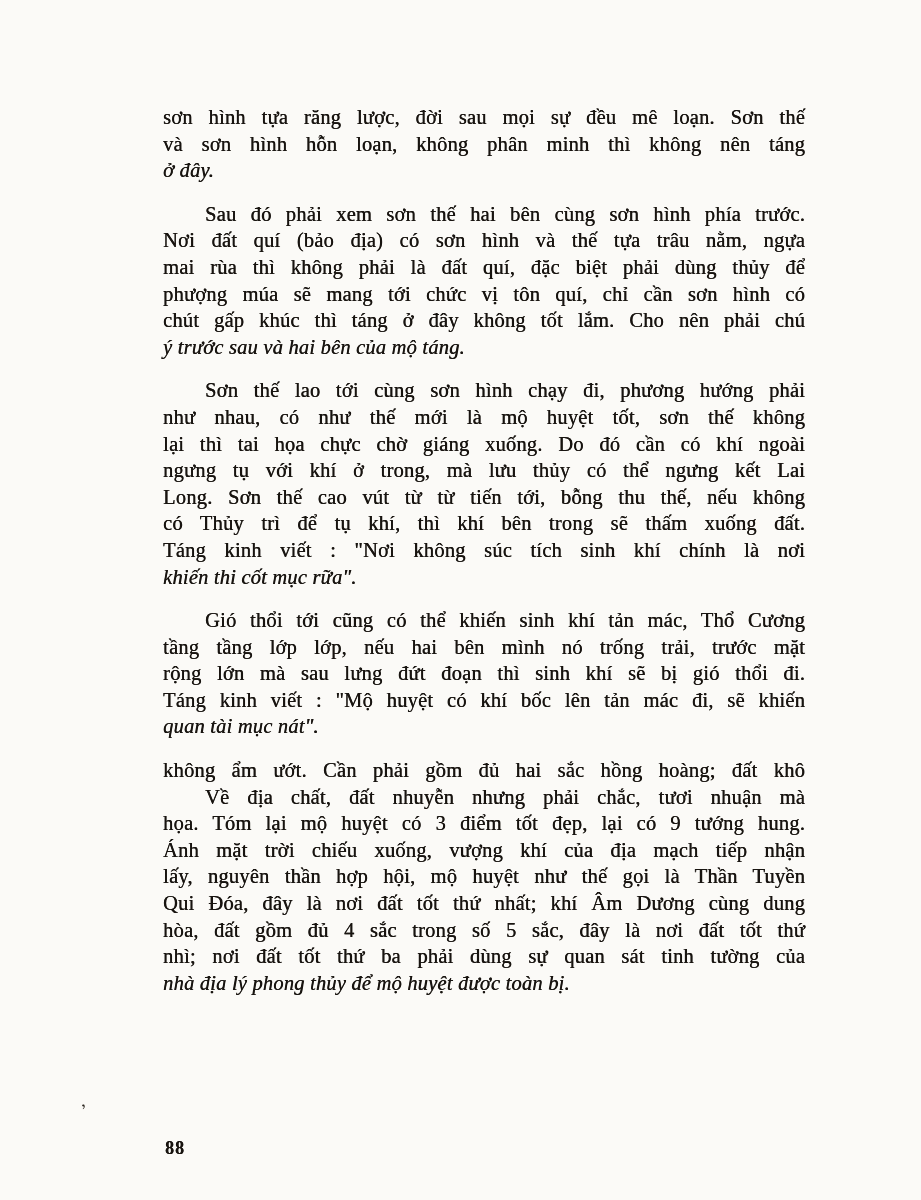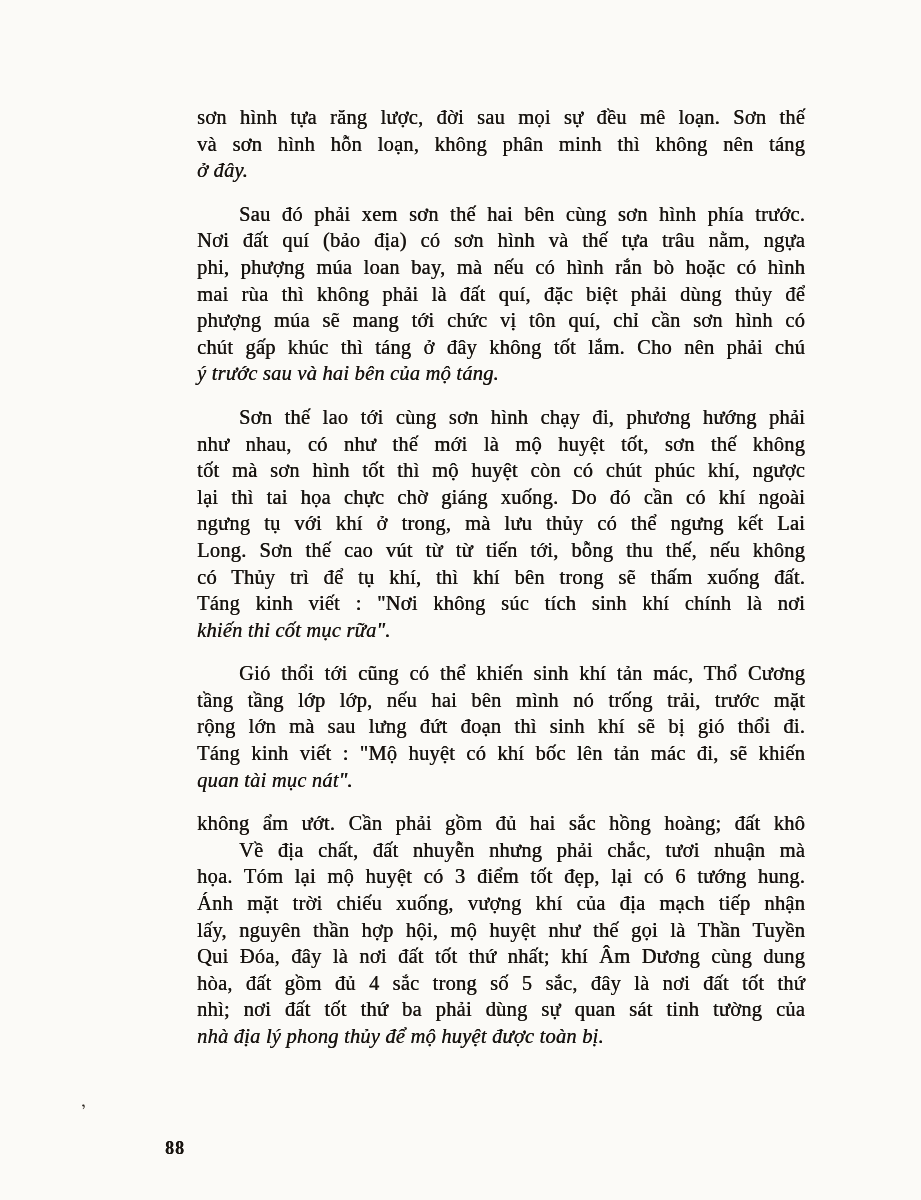--- a/index.html
+++ b/index.html
@@ -31,21 +31,20 @@
   }
   .para {
     margin: 0 0 17px 0;
     padding: 0;
   }
   .line {
     display: block;
     text-align: justify;
     text-align-last: justify;
     white-space: normal;
-    margin-left: 34px;
   }
   .line.last {
     text-align-last: left;
     font-style: italic;
   }
   .line.first-indent {
     text-indent: 42px;
   }
   .page-number {
     position: absolute;
@@ -73,48 +72,46 @@
 
   <main class="text-block" id="text-block">
       <p class="para">
         <span class="line">sơn hình tựa răng lược, đời sau mọi sự đều mê loạn. Sơn thế</span>
         <span class="line">và sơn hình hỗn loạn, không phân minh thì không nên táng</span>
         <span class="line last">ở đây.</span>
       </p>
       <p class="para">
         <span class="line first-indent">Sau đó phải xem sơn thế hai bên cùng sơn hình phía trước.</span>
         <span class="line">Nơi đất quí (bảo địa) có sơn hình và thế tựa trâu nằm, ngựa</span>
-        <span class="line">phi, phượng múa loan bay, mà nếu có hình rắn bò hoặc có hình</span>
         <span class="line">mai rùa thì không phải là đất quí, đặc biệt phải dùng thủy để</span>
         <span class="line">phượng múa sẽ mang tới chức vị tôn quí, chỉ cần sơn hình có</span>
         <span class="line">chút gấp khúc thì táng ở đây không tốt lắm. Cho nên phải chú</span>
         <span class="line last">ý trước sau và hai bên của mộ táng.</span>
       </p>
       <p class="para">
         <span class="line first-indent">Sơn thế lao tới cùng sơn hình chạy đi, phương hướng phải</span>
         <span class="line">như nhau, có như thế mới là mộ huyệt tốt, sơn thế không</span>
-        <span class="line">tốt mà sơn hình tốt thì mộ huyệt còn có chút phúc khí, ngược</span>
         <span class="line">lại thì tai họa chực chờ giáng xuống. Do đó cần có khí ngoài</span>
         <span class="line">ngưng tụ với khí ở trong, mà lưu thủy có thể ngưng kết Lai</span>
         <span class="line">Long. Sơn thế cao vút từ từ tiến tới, bỗng thu thế, nếu không</span>
         <span class="line">có Thủy trì để tụ khí, thì khí bên trong sẽ thấm xuống đất.</span>
         <span class="line">Táng kinh viết : "Nơi không súc tích sinh khí chính là nơi</span>
         <span class="line last">khiến thi cốt mục rữa".</span>
       </p>
       <p class="para">
         <span class="line first-indent">Gió thổi tới cũng có thể khiến sinh khí tản mác, Thổ Cương</span>
         <span class="line">tầng tầng lớp lớp, nếu hai bên mình nó trống trải, trước mặt</span>
         <span class="line">rộng lớn mà sau lưng đứt đoạn thì sinh khí sẽ bị gió thổi đi.</span>
         <span class="line">Táng kinh viết : "Mộ huyệt có khí bốc lên tản mác đi, sẽ khiến</span>
         <span class="line last">quan tài mục nát".</span>
       </p>
       <p class="para">
         <span class="line">không ẩm ướt. Cần phải gồm đủ hai sắc hồng hoàng; đất khô</span>
         <span class="line first-indent">Về địa chất, đất nhuyễn nhưng phải chắc, tươi nhuận mà</span>
-        <span class="line">họa. Tóm lại mộ huyệt có 3 điểm tốt đẹp, lại có 6 tướng hung.</span>
+        <span class="line">họa. Tóm lại mộ huyệt có 3 điểm tốt đẹp, lại có 9 tướng hung.</span>
         <span class="line">Ánh mặt trời chiếu xuống, vượng khí của địa mạch tiếp nhận</span>
         <span class="line">lấy, nguyên thần hợp hội, mộ huyệt như thế gọi là Thần Tuyền</span>
         <span class="line">Qui Đóa, đây là nơi đất tốt thứ nhất; khí Âm Dương cùng dung</span>
         <span class="line">hòa, đất gồm đủ 4 sắc trong số 5 sắc, đây là nơi đất tốt thứ</span>
         <span class="line">nhì; nơi đất tốt thứ ba phải dùng sự quan sát tinh tường của</span>
         <span class="line last">nhà địa lý phong thủy để mộ huyệt được toàn bị.</span>
       </p>
     </main>
 
   <div class="page-number">88</div>

